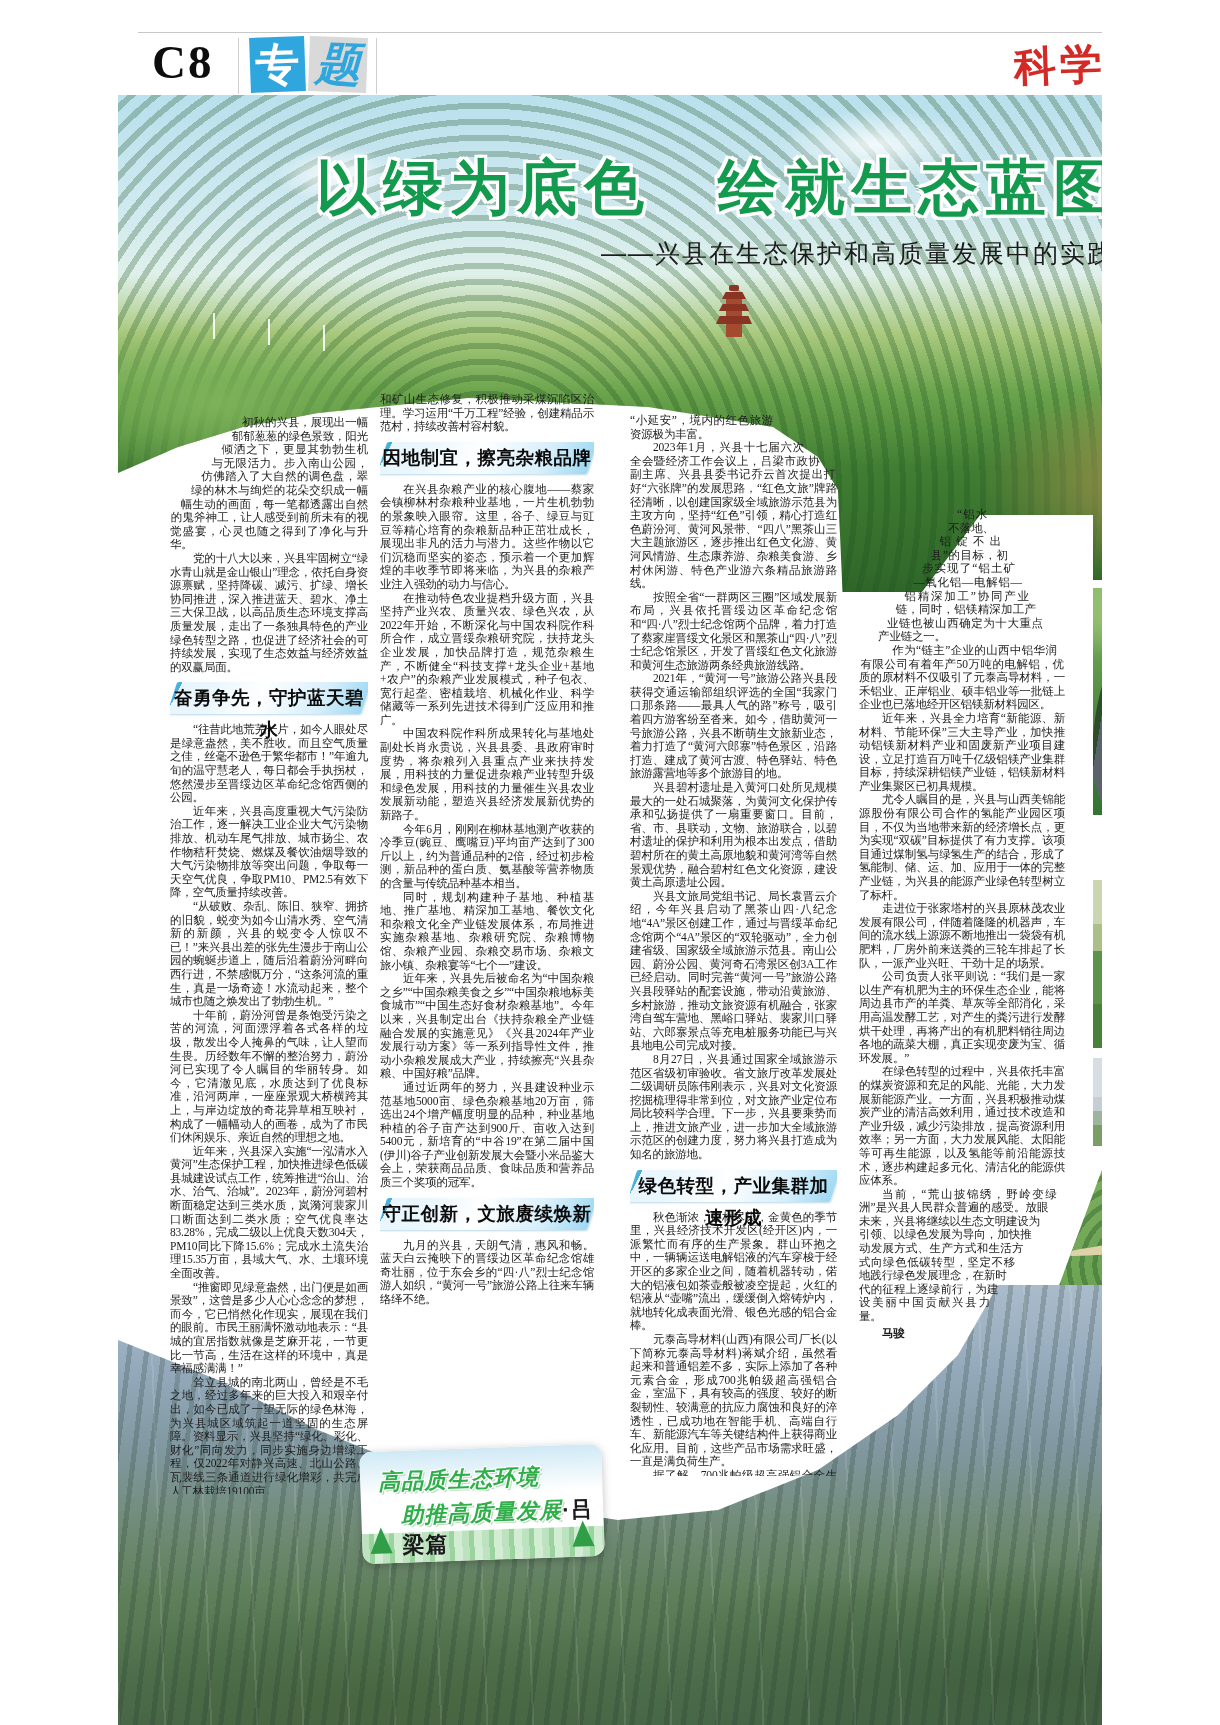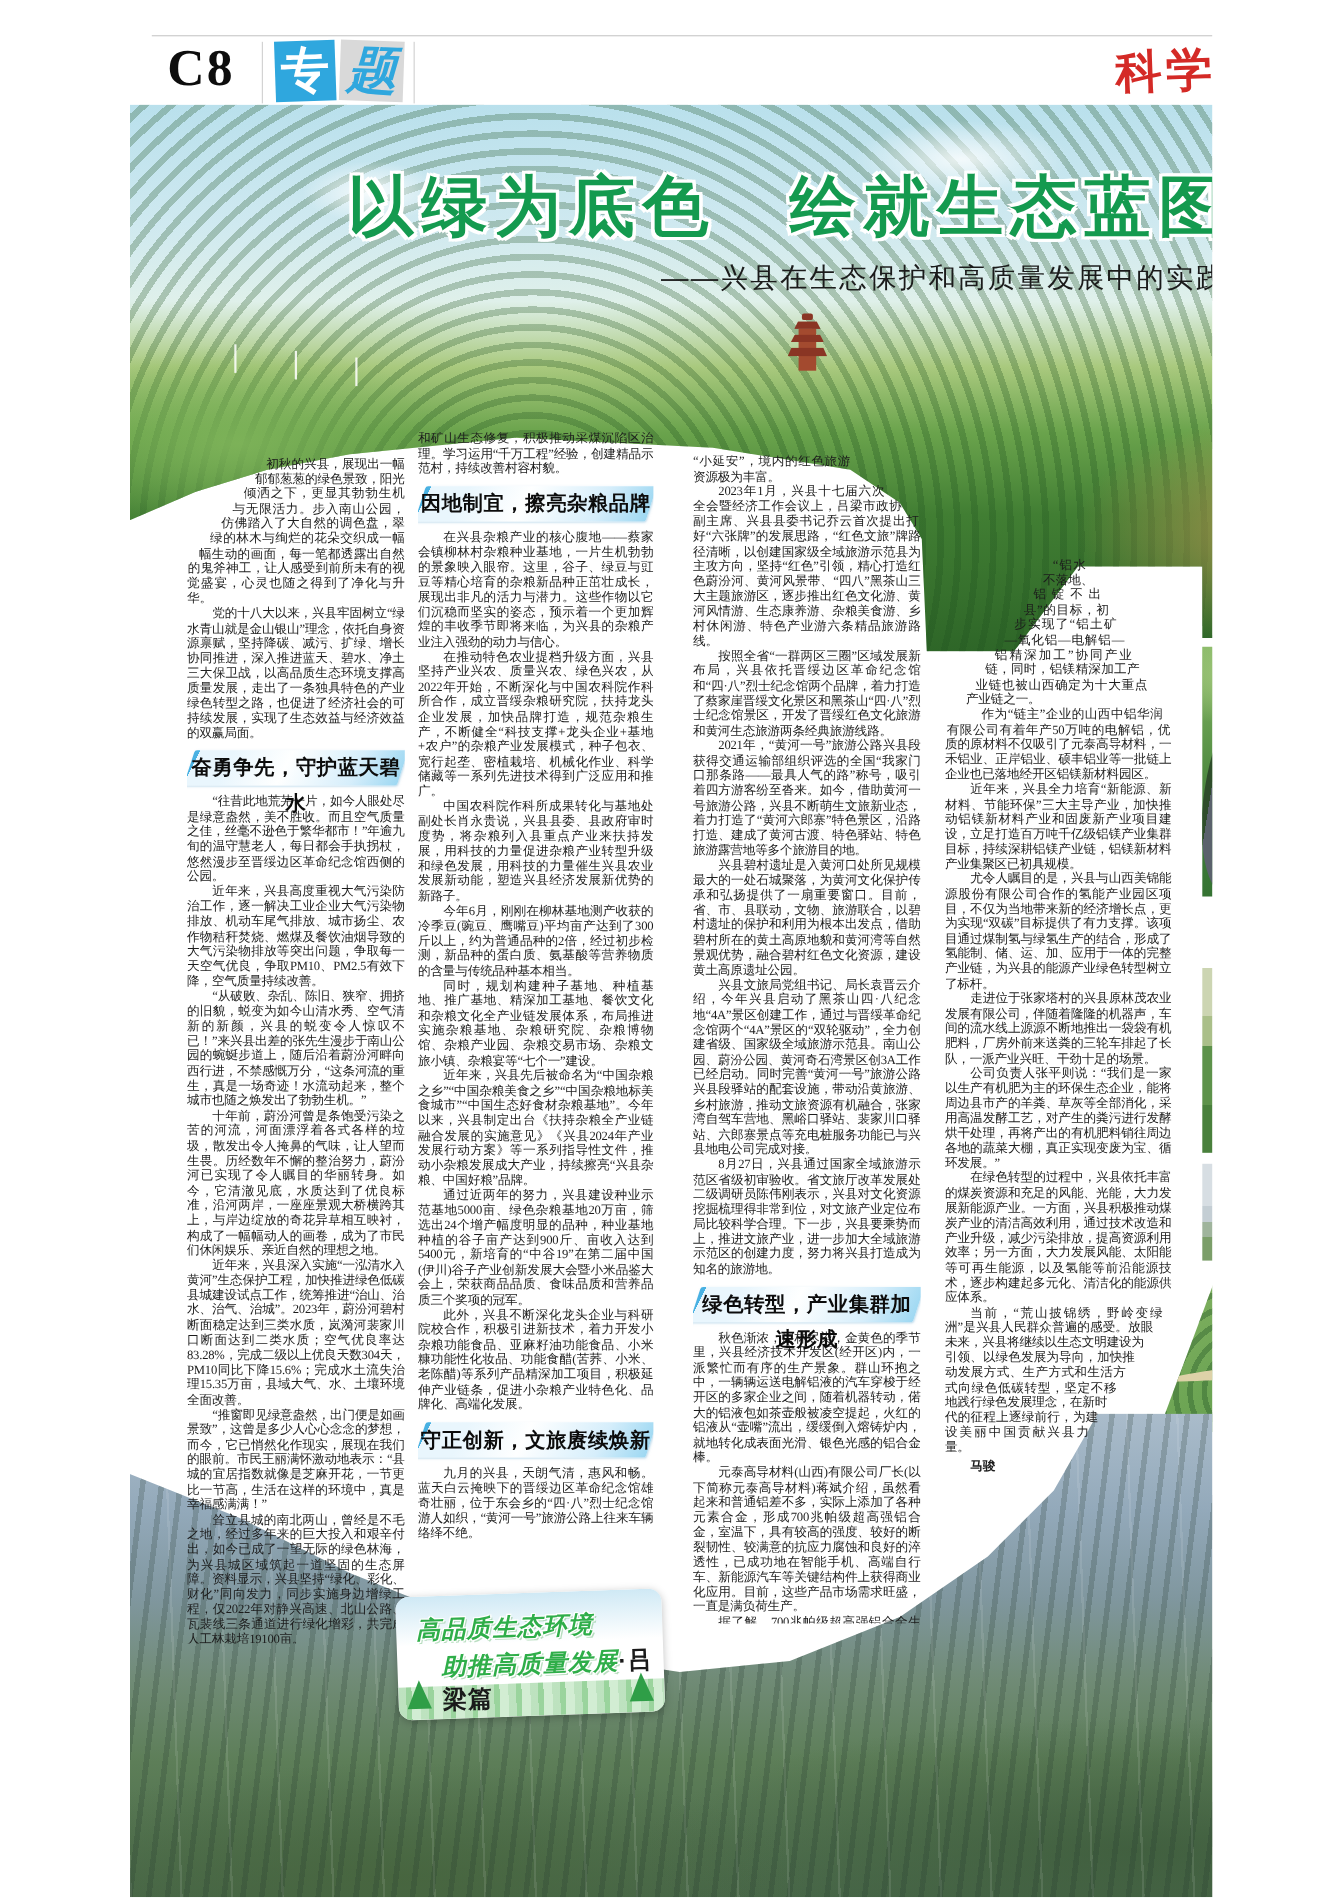--- a/index.html
+++ b/index.html
@@ -204,21 +204,20 @@
         <span class="sec-band"></span>
         <span class="sec-title">因地制宜，擦亮杂粮品牌</span>
       </div>
       <p>在兴县杂粮产业的核心腹地——蔡家会镇柳林村杂粮种业基地，一片生机勃勃的景象映入眼帘。这里，谷子、绿豆与豇豆等精心培育的杂粮新品种正茁壮成长，展现出非凡的活力与潜力。这些作物以它们沉稳而坚实的姿态，预示着一个更加辉煌的丰收季节即将来临，为兴县的杂粮产业注入强劲的动力与信心。</p>
       <p>在推动特色农业提档升级方面，兴县坚持产业兴农、质量兴农、绿色兴农，从2022年开始，不断深化与中国农科院作科所合作，成立晋绥杂粮研究院，扶持龙头企业发展，加快品牌打造，规范杂粮生产，不断健全“科技支撑+龙头企业+基地+农户”的杂粮产业发展模式，种子包衣、宽行起垄、密植栽培、机械化作业、科学储藏等一系列先进技术得到广泛应用和推广。</p>
       <p>中国农科院作科所成果转化与基地处副处长肖永贵说，兴县县委、县政府审时度势，将杂粮列入县重点产业来扶持发展，用科技的力量促进杂粮产业转型升级和绿色发展，用科技的力量催生兴县农业发展新动能，塑造兴县经济发展新优势的新路子。</p>
       <p>今年6月，刚刚在柳林基地测产收获的冷季豆(豌豆、鹰嘴豆)平均亩产达到了300斤以上，约为普通品种的2倍，经过初步检测，新品种的蛋白质、氨基酸等营养物质的含量与传统品种基本相当。</p>
       <p>同时，规划构建种子基地、种植基地、推广基地、精深加工基地、餐饮文化和杂粮文化全产业链发展体系，布局推进实施杂粮基地、杂粮研究院、杂粮博物馆、杂粮产业园、杂粮交易市场、杂粮文旅小镇、杂粮宴等“七个一”建设。</p>
       <p>近年来，兴县先后被命名为“中国杂粮之乡”“中国杂粮美食之乡”“中国杂粮地标美食城市”“中国生态好食材杂粮基地”。今年以来，兴县制定出台《扶持杂粮全产业链融合发展的实施意见》《兴县2024年产业发展行动方案》等一系列指导性文件，推动小杂粮发展成大产业，持续擦亮“兴县杂粮、中国好粮”品牌。</p>
       <p>通过近两年的努力，兴县建设种业示范基地5000亩、绿色杂粮基地20万亩，筛选出24个增产幅度明显的品种，种业基地种植的谷子亩产达到900斤、亩收入达到5400元，新培育的“中谷19”在第二届中国(伊川)谷子产业创新发展大会暨小米品鉴大会上，荣获商品品质、食味品质和营养品质三个奖项的冠军。</p>
-      <p>此外，兴县不断深化龙头企业与科研院校合作，积极引进新技术，着力开发小杂粮功能食品、亚麻籽油功能食品、小米糠功能性化妆品、功能食醋(苦荞、小米、老陈醋)等系列产品精深加工项目，积极延伸产业链条，促进小杂粮产业特色化、品牌化、高端化发展。</p>
       <div class="sec-head">
         <span class="sec-band"></span>
         <span class="sec-title">守正创新，文旅赓续焕新</span>
       </div>
       <p>九月的兴县，天朗气清，惠风和畅。蓝天白云掩映下的晋绥边区革命纪念馆雄奇壮丽，位于东会乡的“四·八”烈士纪念馆游人如织，“黄河一号”旅游公路上往来车辆络绎不绝。</p>
     </div>
   <div class="col" id="col3">
       <span class="sp sp-tr3"></span>
       <p class="cont">“小延安”，境内的红色旅游资源极为丰富。</p>
       <p>2023年1月，兴县十七届六次全会暨经济工作会议上，吕梁市政协副主席、兴县县委书记乔云首次提出打好“六张牌”的发展思路，“红色文旅”牌路径清晰，以创建国家级全域旅游示范县为主攻方向，坚持“红色”引领，精心打造红色蔚汾河、黄河风景带、“四八”黑茶山三大主题旅游区，逐步推出红色文化游、黄河风情游、生态康养游、杂粮美食游、乡村休闲游、特色产业游六条精品旅游路线。</p>

